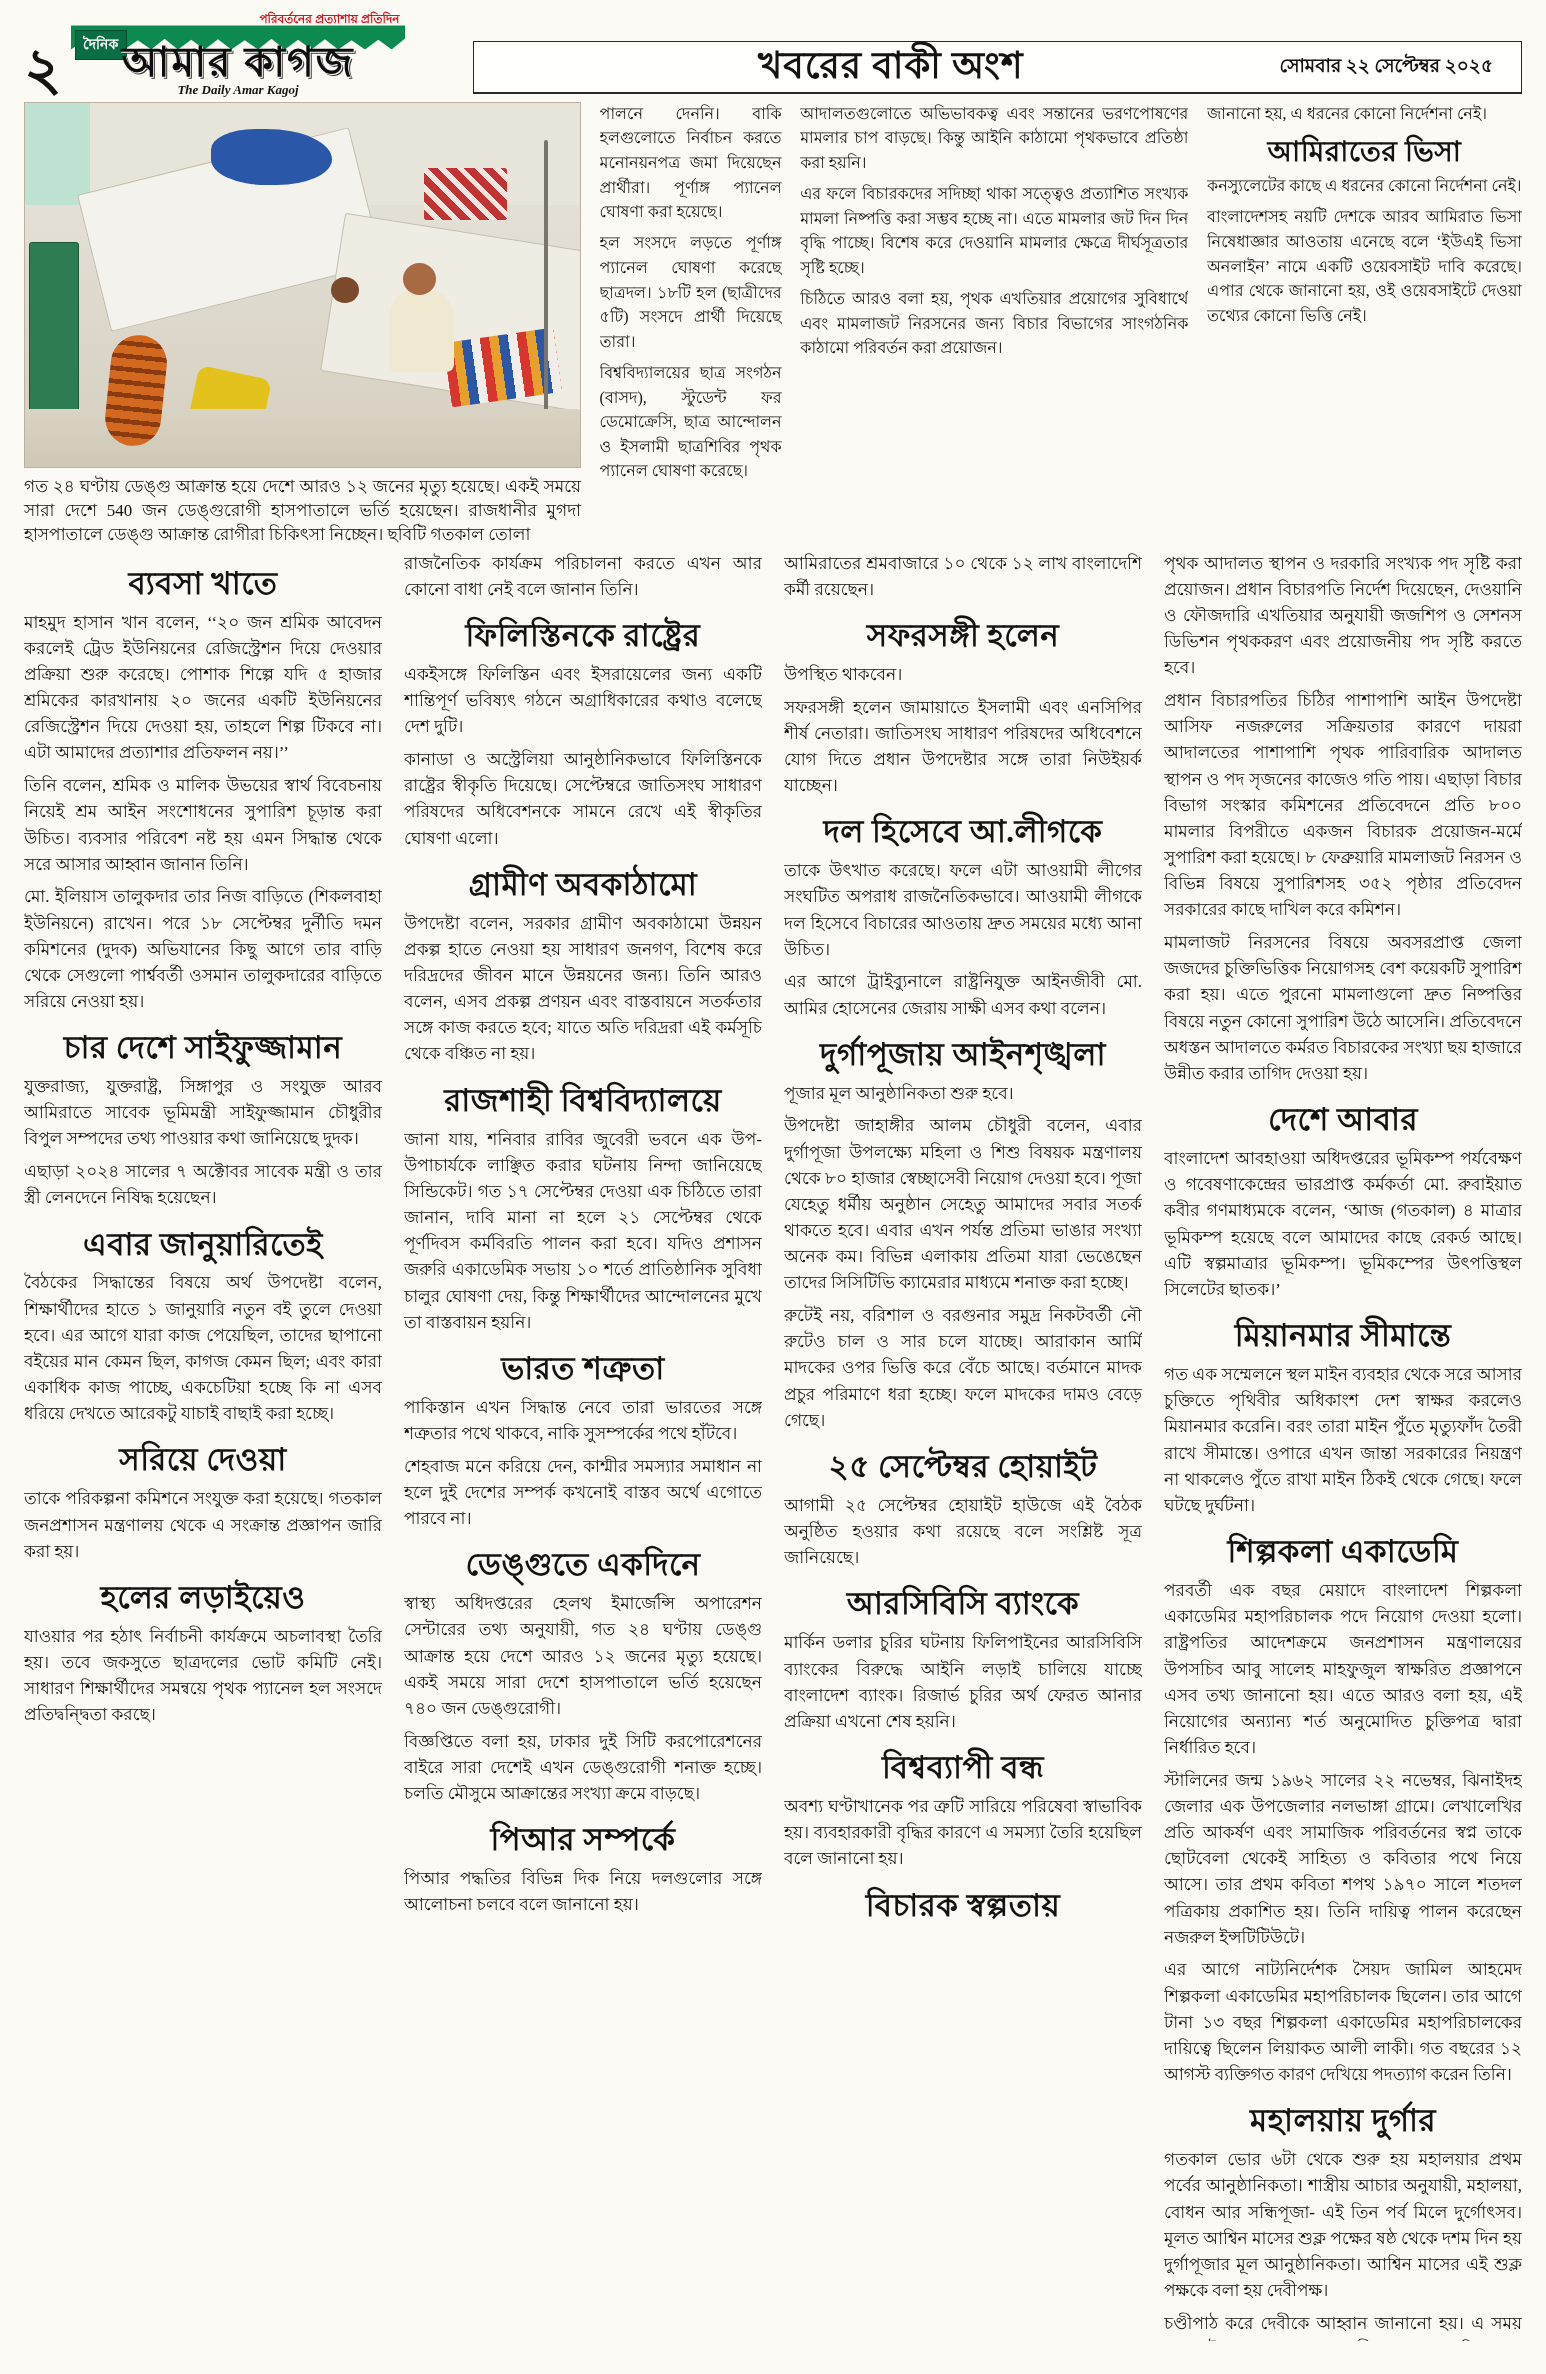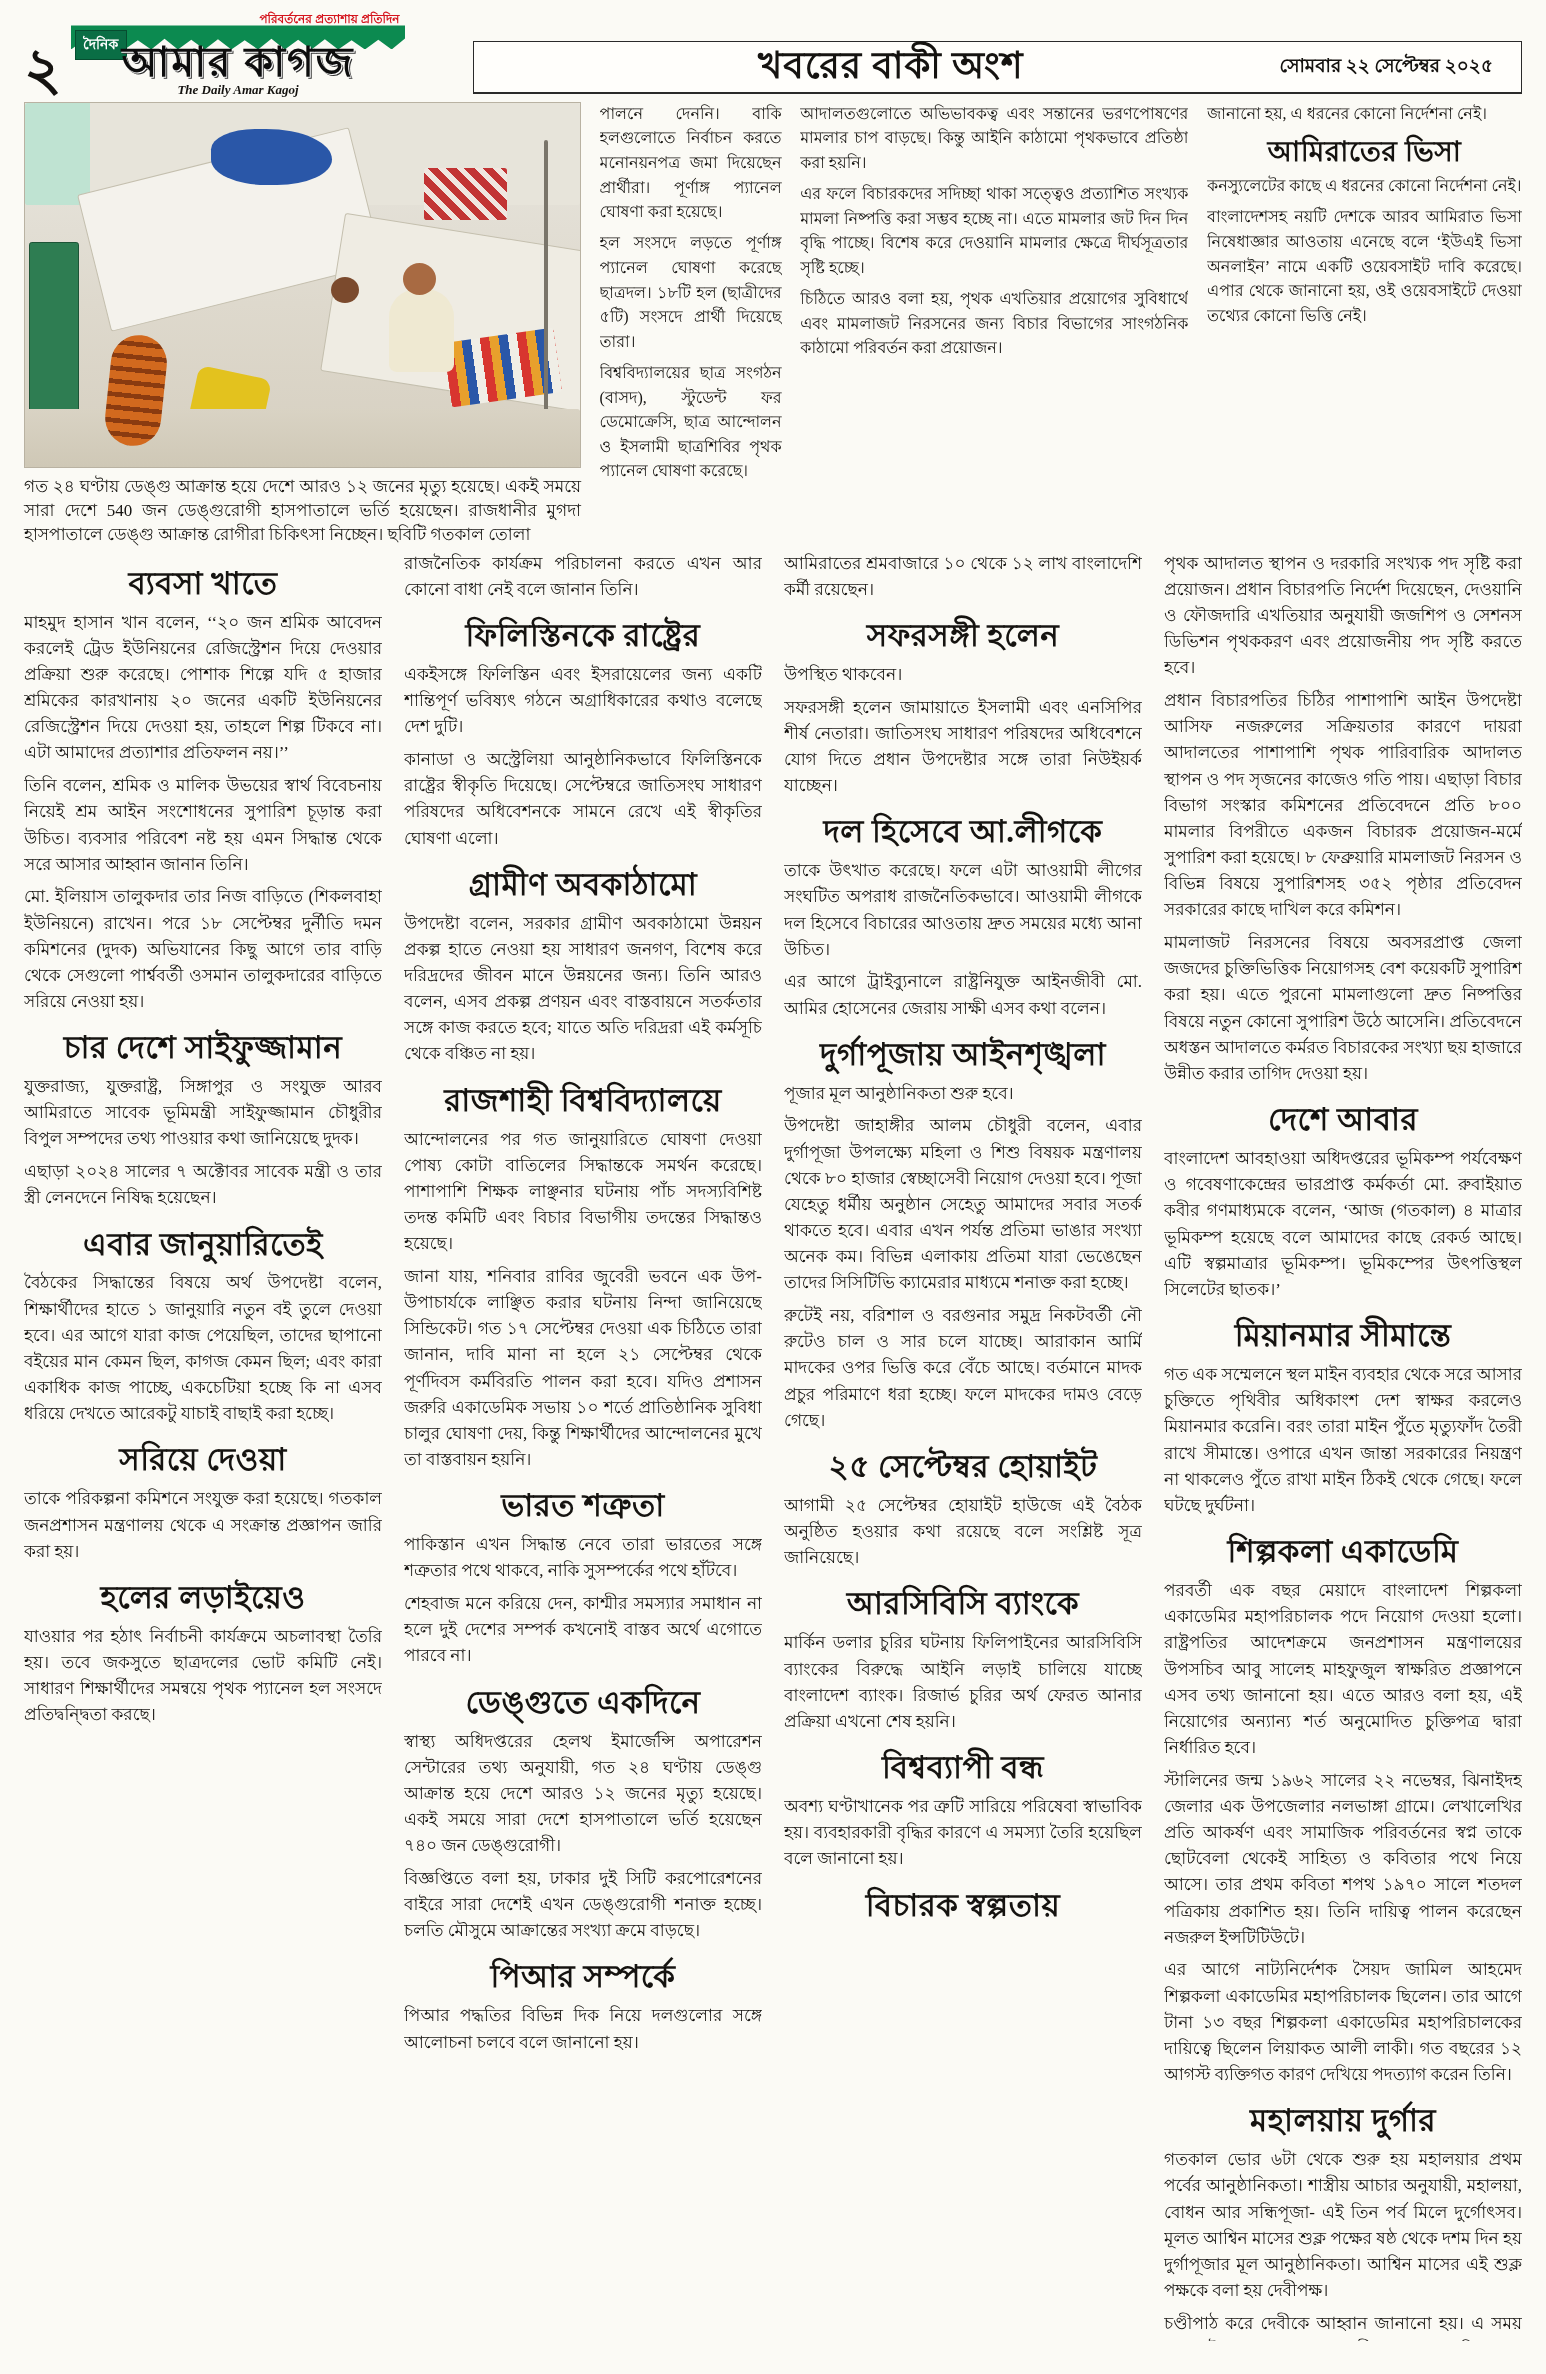--- a/index.html
+++ b/index.html
@@ -124,21 +124,20 @@
         <p class="story-text">যাওয়ার পর হঠাৎ নির্বাচনী কার্যক্রমে অচলাবস্থা তৈরি হয়। তবে জকসুতে ছাত্রদলের ভোট কমিটি নেই। সাধারণ শিক্ষার্থীদের সমন্বয়ে পৃথক প্যানেল হল সংসদে প্রতিদ্বন্দ্বিতা করছে।</p>
       </div>
     <div class="col" id="mc-1">
         <p class="story-text">রাজনৈতিক কার্যক্রম পরিচালনা করতে এখন আর কোনো বাধা নেই বলে জানান তিনি।</p>
         <div class="story-heading">ফিলিস্তিনকে রাষ্ট্রের</div>
         <p class="story-text">একইসঙ্গে ফিলিস্তিন এবং ইসরায়েলের জন্য একটি শান্তিপূর্ণ ভবিষ্যৎ গঠনে অগ্রাধিকারের কথাও বলেছে দেশ দুটি।</p>
         <p class="story-text">কানাডা ও অস্ট্রেলিয়া আনুষ্ঠানিকভাবে ফিলিস্তিনকে রাষ্ট্রের স্বীকৃতি দিয়েছে। সেপ্টেম্বরে জাতিসংঘ সাধারণ পরিষদের অধিবেশনকে সামনে রেখে এই স্বীকৃতির ঘোষণা এলো।</p>
         <div class="story-heading">গ্রামীণ অবকাঠামো</div>
         <p class="story-text">উপদেষ্টা বলেন, সরকার গ্রামীণ অবকাঠামো উন্নয়ন প্রকল্প হাতে নেওয়া হয় সাধারণ জনগণ, বিশেষ করে দরিদ্রদের জীবন মানে উন্নয়নের জন্য। তিনি আরও বলেন, এসব প্রকল্প প্রণয়ন এবং বাস্তবায়নে সতর্কতার সঙ্গে কাজ করতে হবে; যাতে অতি দরিদ্ররা এই কর্মসূচি থেকে বঞ্চিত না হয়।</p>
         <div class="story-heading">রাজশাহী বিশ্ববিদ্যালয়ে</div>
-        <p class="story-text">আন্দোলনের পর গত জানুয়ারিতে ঘোষণা দেওয়া পোষ্য কোটা বাতিলের সিদ্ধান্তকে সমর্থন করেছে। পাশাপাশি শিক্ষক লাঞ্ছনার ঘটনায় পাঁচ সদস্যবিশিষ্ট তদন্ত কমিটি এবং বিচার বিভাগীয় তদন্তের সিদ্ধান্তও হয়েছে।</p>
         <p class="story-text">জানা যায়, শনিবার রাবির জুবেরী ভবনে এক উপ-উপাচার্যকে লাঞ্ছিত করার ঘটনায় নিন্দা জানিয়েছে সিন্ডিকেট। গত ১৭ সেপ্টেম্বর দেওয়া এক চিঠিতে তারা জানান, দাবি মানা না হলে ২১ সেপ্টেম্বর থেকে পূর্ণদিবস কর্মবিরতি পালন করা হবে। যদিও প্রশাসন জরুরি একাডেমিক সভায় ১০ শর্তে প্রাতিষ্ঠানিক সুবিধা চালুর ঘোষণা দেয়, কিন্তু শিক্ষার্থীদের আন্দোলনের মুখে তা বাস্তবায়ন হয়নি।</p>
         <div class="story-heading">ভারত শত্রুতা</div>
         <p class="story-text">পাকিস্তান এখন সিদ্ধান্ত নেবে তারা ভারতের সঙ্গে শত্রুতার পথে থাকবে, নাকি সুসম্পর্কের পথে হাঁটবে।</p>
         <p class="story-text">শেহবাজ মনে করিয়ে দেন, কাশ্মীর সমস্যার সমাধান না হলে দুই দেশের সম্পর্ক কখনোই বাস্তব অর্থে এগোতে পারবে না।</p>
         <div class="story-heading">ডেঙ্গুতে একদিনে</div>
         <p class="story-text">স্বাস্থ্য অধিদপ্তরের হেলথ ইমার্জেন্সি অপারেশন সেন্টারের তথ্য অনুযায়ী, গত ২৪ ঘণ্টায় ডেঙ্গু আক্রান্ত হয়ে দেশে আরও ১২ জনের মৃত্যু হয়েছে। একই সময়ে সারা দেশে হাসপাতালে ভর্তি হয়েছেন ৭৪০ জন ডেঙ্গুরোগী।</p>
         <p class="story-text">বিজ্ঞপ্তিতে বলা হয়, ঢাকার দুই সিটি করপোরেশনের বাইরে সারা দেশেই এখন ডেঙ্গুরোগী শনাক্ত হচ্ছে। চলতি মৌসুমে আক্রান্তের সংখ্যা ক্রমে বাড়ছে।</p>
         <div class="story-heading">পিআর সম্পর্কে</div>
         <p class="story-text">পিআর পদ্ধতির বিভিন্ন দিক নিয়ে দলগুলোর সঙ্গে আলোচনা চলবে বলে জানানো হয়।</p>
       </div>

